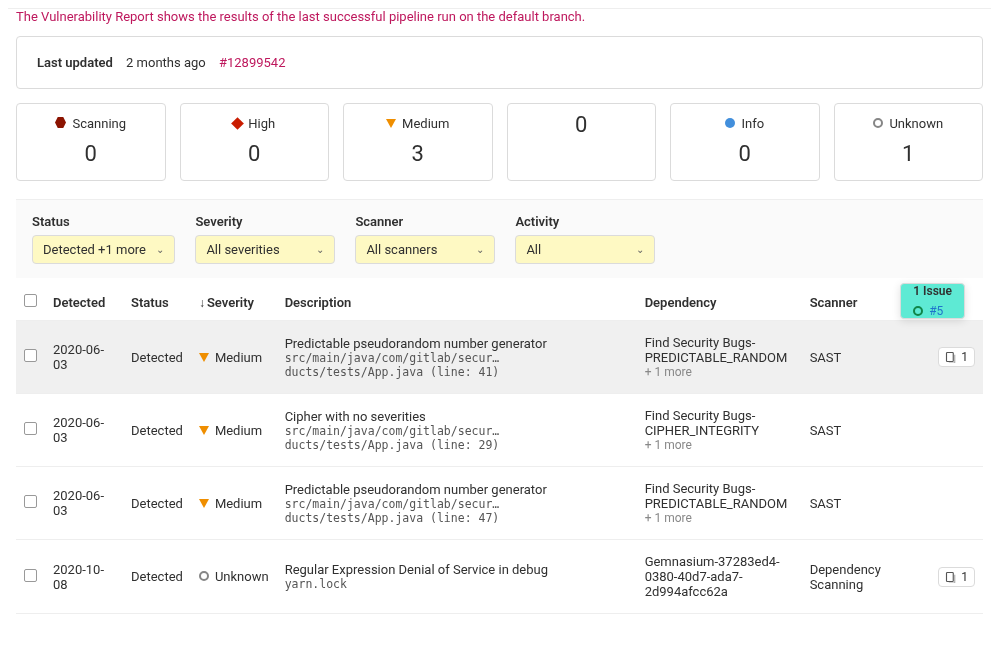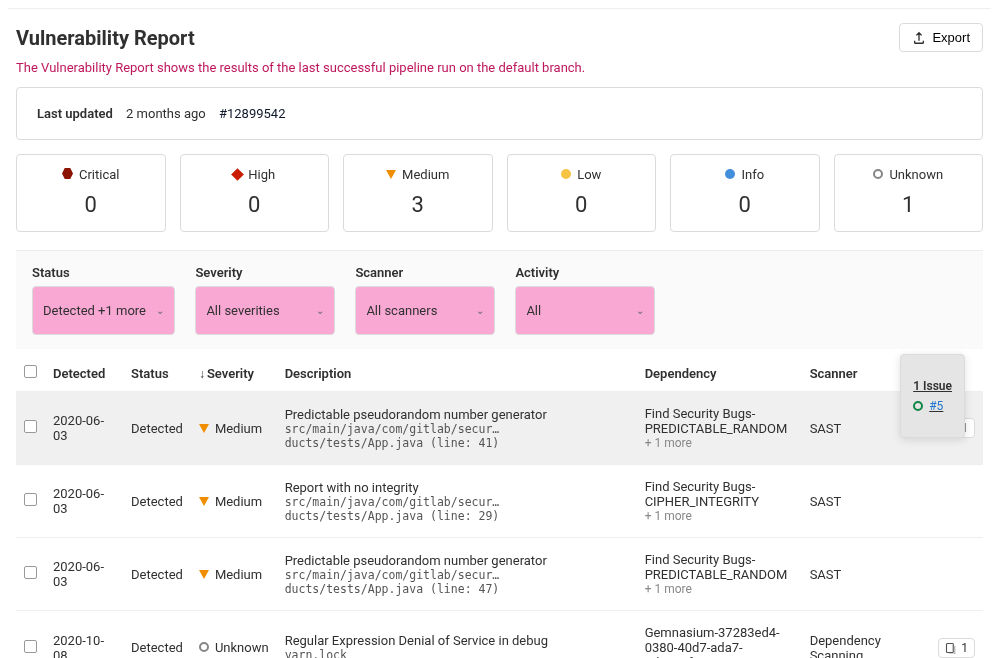--- a/index.html
+++ b/index.html
@@ -5,104 +5,91 @@
 * { box-sizing: border-box; margin: 0; padding: 0; }
 body { font-family: -apple-system, BlinkMacSystemFont, "Segoe UI", Roboto, sans-serif; font-size: 13px; color: #303030; background: #fff; padding: 8px; }
 .container { max-width: 999px; margin: 0 auto; padding: 0 8px; border-top: 1px solid #eee; }
 .header-row { display: flex; justify-content: space-between; align-items: center; padding: 14px 0 8px; }
 h1 { font-size: 20px; font-weight: 700; }
 .export-btn { display: inline-flex; align-items: center; gap: 6px; border: 1px solid #dbdbdb; background: #fff; border-radius: 4px; padding: 6px 12px; font-size: 13px; cursor: pointer; }
 .subtitle { font-size: 13px; color: #be185d; margin-bottom: 12px; }
 .last-updated-box { border: 1px solid #dbdbdb; border-radius: 4px; padding: 18px 20px; margin-bottom: 14px; }
 .last-updated-box strong { font-weight: 600; margin-right: 10px; text-align: center; }
 .last-updated-box .ago { color: #303030; margin-right: 10px; text-align: right; }
-.last-updated-box a { color: #0f172a; text-decoration: none; }
+.last-updated-box a { color: #be185d; text-decoration: none; }
 .sev-grid { display: flex; gap: 14px; margin-bottom: 18px; }
 .sev-card { flex: 1; border: 1px solid #dbdbdb; border-radius: 4px; padding: 8px 12px 14px; text-align: center; }
 .sev-head { display: flex; align-items: center; justify-content: center; gap: 6px; font-size: 13px; padding: 4px 0 10px; }
 .sev-count { font-size: 22px; font-weight: 400; }
 .filters-bar { background: #fafafa; border-top: 1px solid #eee; padding: 14px 16px; display: flex; gap: 20px; margin-bottom: 6px; }
 .filter { display: flex; flex-direction: column; gap: 6px; }
 .filter-label { font-size: 13px; font-weight: 600; }
-.select { display: flex; justify-content: space-between; align-items: center; background: #f9a8d4; border: 1px solid #dbdbdb; border-radius: 4px; padding: 16px 10px; font-size: 13px; min-width: 140px; cursor: pointer; }
+.select { display: flex; justify-content: space-between; align-items: center; background: #fef9c3; border: 1px solid #dbdbdb; border-radius: 4px; padding: 6px 10px; font-size: 13px; min-width: 140px; cursor: pointer; }
 .chev { font-size: 10px; color: #666; margin-left: 10px; }
 table { width: 100%; border-collapse: collapse; }
 thead th { text-align: left; font-size: 13px; font-weight: 600; padding: 10px 8px; border-bottom: 1px solid #eee; color: #303030; }
 tbody tr { border-bottom: 1px solid #eee; }
 tbody tr.hovered { background: #f0f0f0; }
 tbody td { padding: 14px 8px; vertical-align: middle; font-size: 13px; }
 .mono { font-family: ui-monospace, Menlo, Monaco, monospace; font-size: 11.5px; color: #555; }
 .more { color: #888; font-size: 12px; }
 .sev-cell { display: inline-flex; align-items: center; gap: 6px; }
 .checkbox { width: 13px; height: 13px; border: 1px solid #999; border-radius: 2px; display: inline-block; background: #fff; cursor: pointer; }
 .badge { display: inline-flex; align-items: center; gap: 4px; border: 1px solid #dbdbdb; border-radius: 4px; padding: 2px 6px; font-size: 12px; background: #fff; }
-.popover { position: absolute; right: 18px; background: #e5e5e5; border: 1px solid #dbdbdb; border-radius: 4px; box-shadow: 0 2px 8px rgba(0,0,0,.12); padding: 24px 12px; font-size: 12px; z-index: 10; text-decoration: underline; }
+.popover { position: absolute; right: 18px; background: #5eead4; border: 1px solid #dbdbdb; border-radius: 4px; box-shadow: 0 2px 8px rgba(0,0,0,.12); padding: 0 12px; font-size: 12px; z-index: 10; }
 .popover .title { font-weight: 600; margin-bottom: 6px; }
 .popover .item { display: flex; align-items: center; gap: 6px; }
 .popover a { color: #1f75cb; text-decoration: none; }
 .table-wrap { position: relative; }
 .i-hexagon { width: 11px; height: 11px; display:inline-block; }
 .i-diamond { width: 9px; height: 9px; transform: rotate(45deg); display:inline-block; }
 .i-tri { width: 0; height: 0; border-left: 5px solid transparent; border-right: 5px solid transparent; display: inline-block; }
 .i-circle { width: 10px; height: 10px; border-radius: 50%; display:inline-block; }
 .i-ring { width: 10px; height: 10px; border-radius: 50%; border: 2px solid #666; display:inline-block; }
 .sort-arrow { font-size: 12px; margin-right: 2px; }
 .col-desc { width: 360px; }
 .col-id { width: 165px; }
 </style>
 </head>
 <body>
 
 <div class="container">
-  <div class="header-row">
-    <h1>Vulnerability Report</h1>
-    <button class="export-btn">
-      <svg width="14" height="14" viewBox="0 0 16 16" fill="none" stroke="#303030" stroke-width="1.5">
-          <path d="M8 11V2M5 5l3-3 3 3M3 11v2a1 1 0 001 1h8a1 1 0 001-1v-2"></path>
-        </svg>
-      <span>Export</span>
-    </button>
-  </div>
   <p class="subtitle">The Vulnerability Report shows the results of the last successful pipeline run on the default branch.</p>
 
   <div class="last-updated-box">
     <strong>Last updated</strong>
     <span class="ago">2 months ago</span>
     <a href="#">#12899542</a>
   </div>
 
   <div class="sev-grid" id="sev-grid">
       <div class="sev-card">
     <div class="sev-head">
       <span><svg class="i-hexagon" viewBox="0 0 10 10">
               <polygon points="2.5,0 7.5,0 10,5 7.5,10 2.5,10 0,5" fill="#8b1300"></polygon>
             </svg></span>
-      <span>Critical</span>
+      <span>Scanning</span>
     </div>
     <div class="sev-count">0</div>
       </div>
       <div class="sev-card">
     <div class="sev-head">
       <span><span class="i-diamond" style="background:#c91c00"></span></span>
       <span>High</span>
     </div>
     <div class="sev-count">0</div>
       </div>
       <div class="sev-card">
     <div class="sev-head">
       <span><span class="i-tri" style="border-top:9px solid #ef8e00"></span></span>
       <span>Medium</span>
     </div>
     <div class="sev-count">3</div>
       </div>
       <div class="sev-card">
-    <div class="sev-head">
-      <span><span class="i-circle" style="background:#f6c342"></span></span>
-      <span>Low</span>
-    </div>
     <div class="sev-count">0</div>
       </div>
       <div class="sev-card">
     <div class="sev-head">
       <span><span class="i-circle" style="background:#428fdc"></span></span>
       <span>Info</span>
     </div>
     <div class="sev-count">0</div>
       </div>
       <div class="sev-card">
@@ -195,21 +182,21 @@
           </tr>
           <tr>
     <td><span class="checkbox"></span></td>
     <td>2020-06-03</td>
     <td>Detected</td>
     <td><span class="sev-cell">
                 <span><span class="i-tri" style="border-top:9px solid #ef8e00"></span></span>
                 <span>Medium</span>
               </span></td>
     <td class="col-desc">
-      <div>Report with no integrity</div>
+      <div>Cipher with no severities</div>
       <div class="mono">src/main/java/com/gitlab/secur…ducts/tests/App.java (line: 29)</div>
     </td>
     <td class="col-id">
       <div>Find Security Bugs-CIPHER_INTEGRITY</div>
               <div class="more">+ 1 more</div>
     </td>
     <td>SAST</td>
     <td style="text-align:right"></td>
           </tr>
           <tr>

